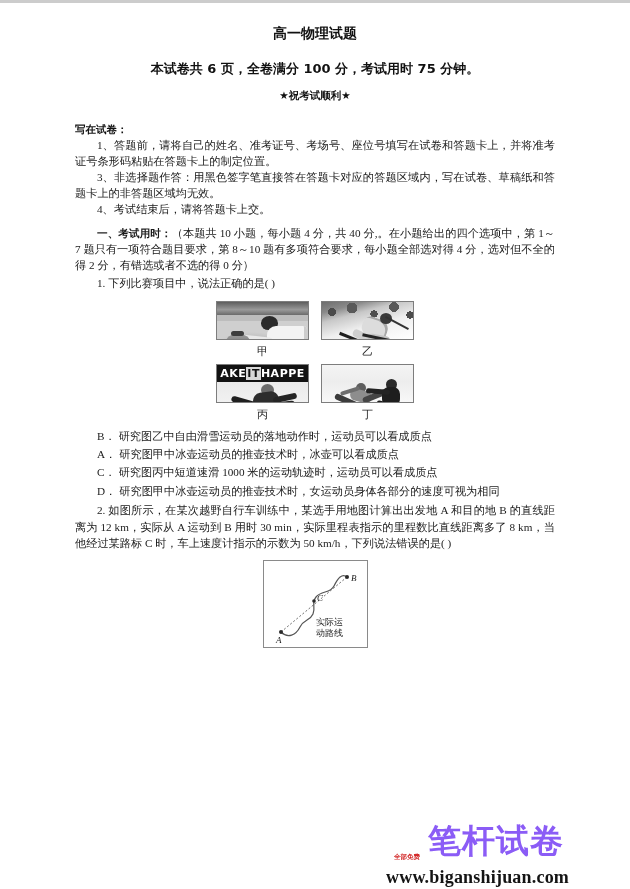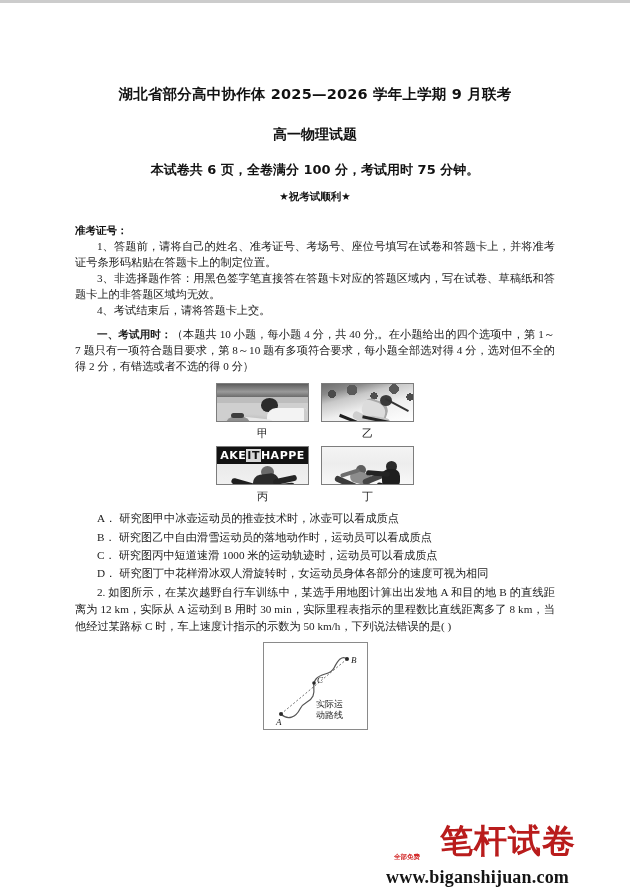--- a/index.html
+++ b/index.html
@@ -219,23 +219,23 @@
   
   .watermark{
     position:absolute;
     left:386px;top:824px;
     width:244px;
   }
   .wm-cn{
     font-family:"DejaVu Sans","Liberation Sans",sans-serif;
     font-weight:bold;
     font-size:33px;
-    color:#b91c1c;
+    color:#8b5cf6;
     letter-spacing:1px;
-    margin-left:54px;
+    margin-left:42px;
     line-height:1;
   }
   .wm-free{
     position:absolute;
     left:8px;top:29px;
     font-family:"DejaVu Sans","Liberation Sans",sans-serif;
     font-size:6.5px;
     font-weight:bold;
     color:#d32b2b;
     letter-spacing:0px;
@@ -250,36 +250,36 @@
   }
 </style>
 </head>
 <body>
 
 <div class="top-strip"></div>
 
 <div class="page">
   <div class="inner">
 
-    <div class="exam-title">湖北省部分高中协作体 2025—2026 学年上学期 9 月联考</div>
     <div class="subject-title">高一物理试题</div>
     <div class="paper-info">本试卷共 6 页，全卷满分 100 分，考试用时 75 分钟。</div>
     <div class="good-luck">★祝考试顺利★</div>
 
     <div class="notice">
-      <div class="notice-head">准考证号：</div>
+      <div class="notice-head">写在试卷：</div>
       <div class="notice-item">1、答题前，请将自己的姓名、准考证号、考场号、座位号填写在试卷和答题卡上，并将准考证号条形码粘贴在答题卡上的制定位置。</div>
       <div class="notice-item">3、非选择题作答：用黑色签字笔直接答在答题卡对应的答题区域内，写在试卷、草稿纸和答题卡上的非答题区域均无效。</div>
       <div class="notice-item">4、考试结束后，请将答题卡上交。</div>
     </div>
 
     <div class="section-head">
       <b>一、考试用时：</b><span>（本题共 10 小题，每小题 4 分，共 40 分,。在小题给出的四个选项中，第 1～7 题只有一项符合题目要求，第 8～10 题有多项符合要求，每小题全部选对得 4 分，选对但不全的得 2 分，有错选或者不选的得 0 分）</span>
     </div>
 
+    <div class="q-stem">1. 下列比赛项目中，说法正确的是(        )</div>
 
     <div class="fig-grid">
       <div class="fig-row">
         <div class="fig-cell">
           <div class="photo p-curl">
             <div class="band"></div>
             <div class="band2"></div>
             <div class="head"></div>
             <div class="torso"></div>
             <div class="arm"></div>
@@ -338,24 +338,24 @@
             <div class="mTorso"></div>
             <div class="mArm"></div>
             <div class="mLeg"></div>
             <div class="mLeg2"></div>
           </div>
           <div class="fig-cap">丁</div>
         </div>
       </div>
     </div>
 
+    <div class="opt"><span class="lbl">B．</span><span>研究图乙中自由滑雪运动员的落地动作时，运动员可以看成质点</span></div>
     <div class="opt"><span class="lbl">A．</span><span>研究图甲中冰壶运动员的推壶技术时，冰壶可以看成质点</span></div>
-    <div class="opt"><span class="lbl">B．</span><span>研究图乙中自由滑雪运动员的落地动作时，运动员可以看成质点</span></div>
     <div class="opt"><span class="lbl">C．</span><span>研究图丙中短道速滑 1000 米的运动轨迹时，运动员可以看成质点</span></div>
-    <div class="opt"><span class="lbl">D．</span><span>研究图丁中花样滑冰双人滑旋转时，女运动员身体各部分的速度可视为相同</span></div>
+    <div class="opt"><span class="lbl">D．</span><span>研究图甲中冰壶运动员的推壶技术时，女运动员身体各部分的速度可视为相同</span></div>
 
     <div class="q-stem">2. 如图所示，在某次越野自行车训练中，某选手用地图计算出出发地 A 和目的地 B 的直线距离为 12 km，实际从 A 运动到 B 用时 30 min，实际里程表指示的里程数比直线距离多了 8 km，当他经过某路标 C 时，车上速度计指示的示数为 50 km/h，下列说法错误的是(        )</div>
 
     <div class="q2-fig">
       <svg width="103" height="86" viewBox="0 0 103 86">
         <line x1="17" y1="71" x2="83" y2="16" stroke="#6f6f6f" stroke-width="1" stroke-dasharray="2,2"></line>
         <path d="M17,71 C24,78 32,74 36,66 C40,58 46,60 49,53 C52,46 47,42 52,36 C58,29 66,33 70,25 C74,17 78,12 83,16" fill="none" stroke="#555555" stroke-width="1.2"></path>
         <circle cx="17" cy="71" r="2" fill="#2a2a2a"></circle>
         <circle cx="83" cy="16" r="2" fill="#2a2a2a"></circle>
         <circle cx="50" cy="40" r="1.8" fill="#2a2a2a"></circle>

